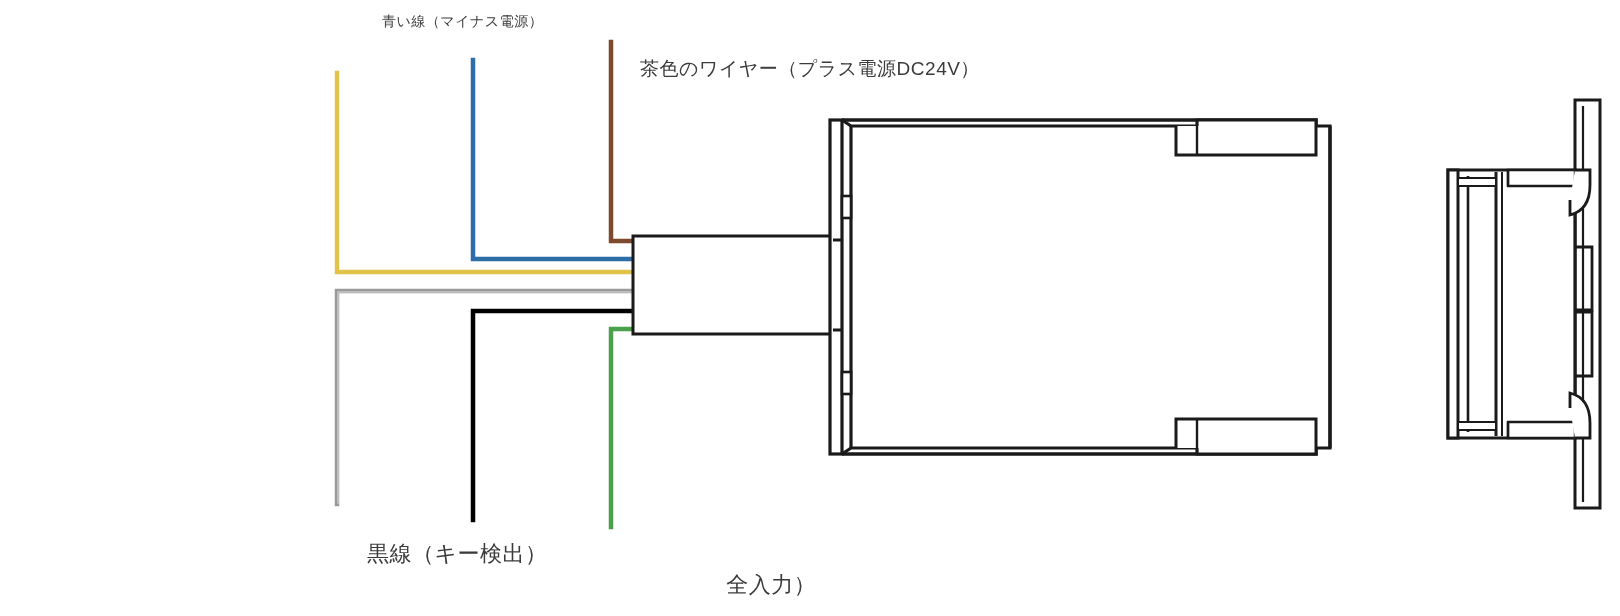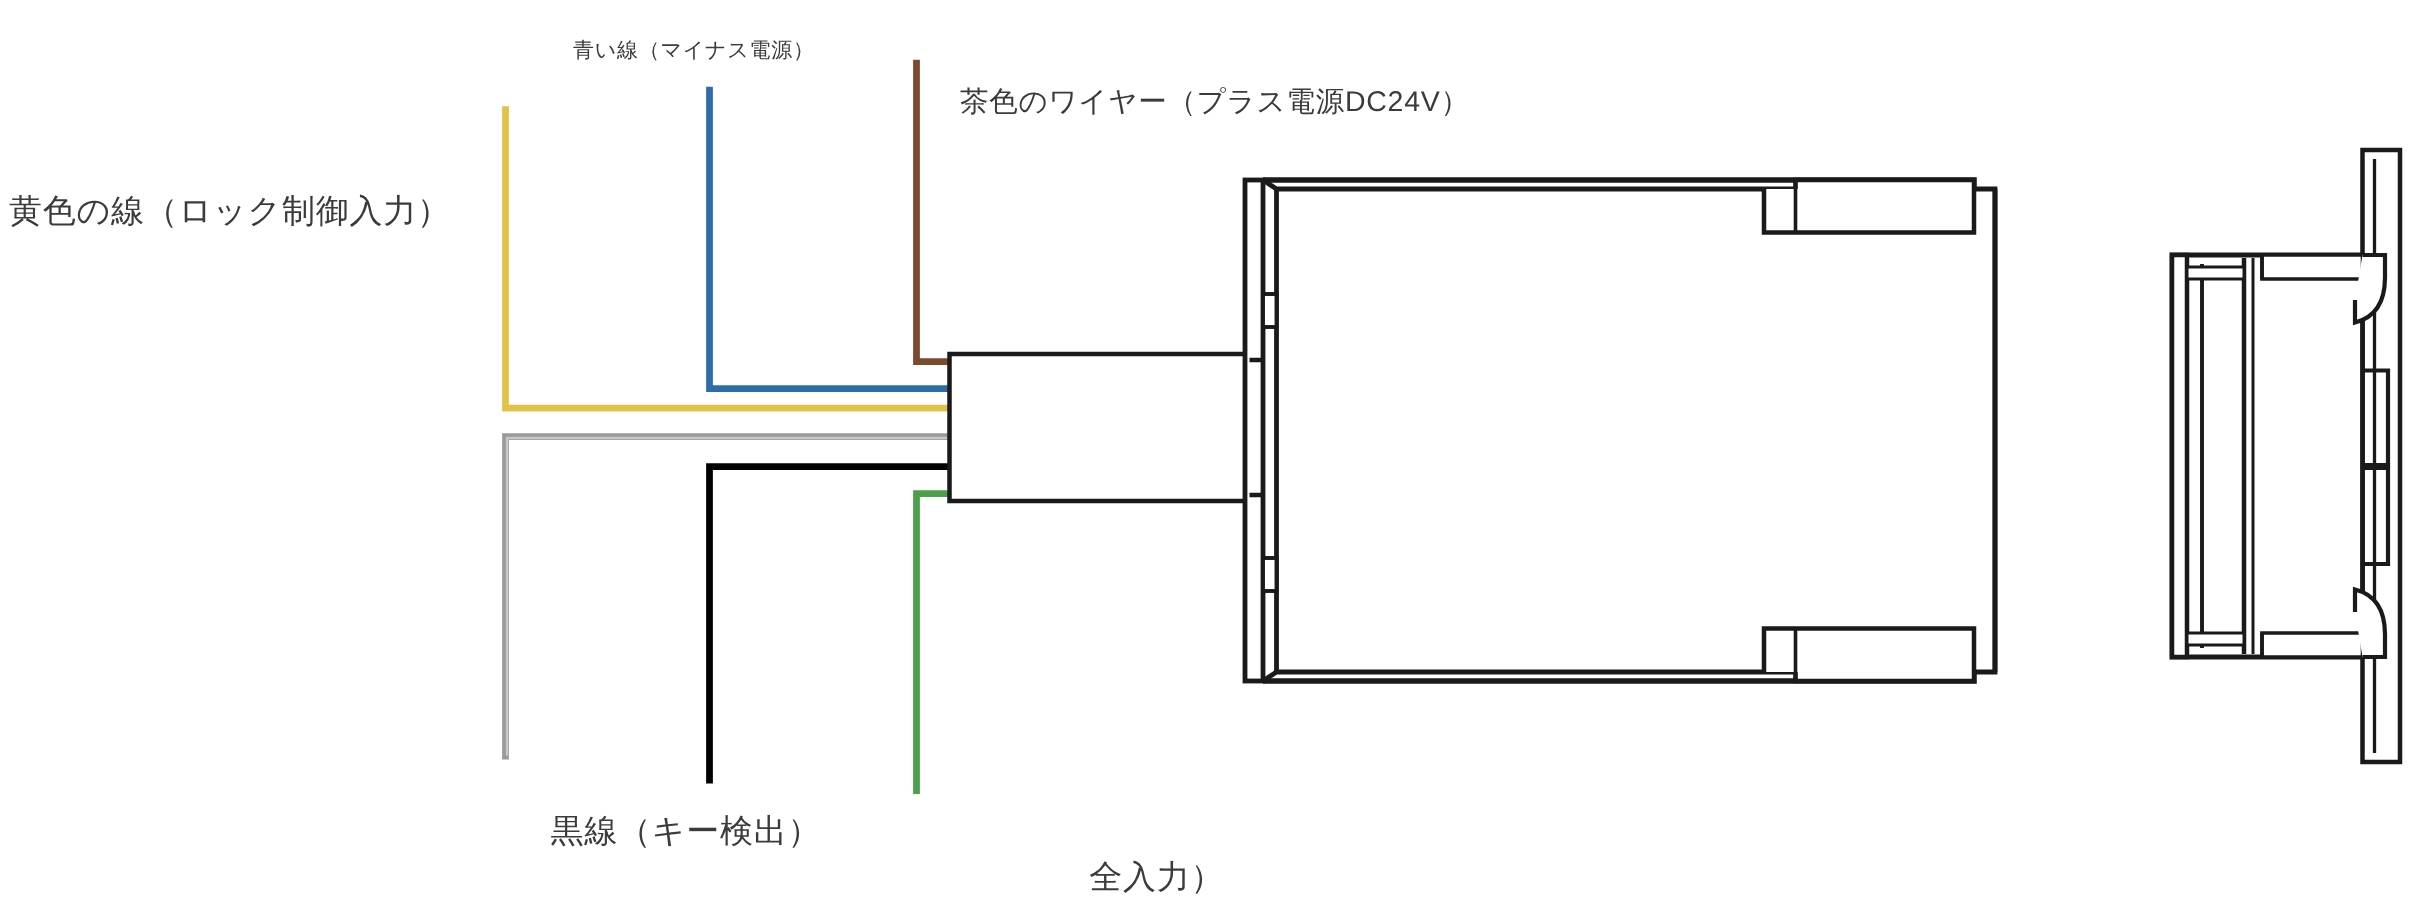--- a/index.html
+++ b/index.html
@@ -106,23 +106,22 @@
 
       <path d="M 1575,170 L 1590,170 L 1590,185 Q 1590,210 1570,215 L 1570,200" fill="#ffffff" stroke="#1a1a1a" stroke-width="2.8"></path>
 
       <path d="M 1575,438 L 1590,438 L 1590,423 Q 1590,398 1570,393 L 1570,408" fill="#ffffff" stroke="#1a1a1a" stroke-width="2.8"></path>
 
       <path d="M 1575,247 L 1592,247 L 1592,310 L 1575,310" fill="none" stroke="#1a1a1a" stroke-width="2.8"></path>
       <path d="M 1575,312 L 1592,312 L 1592,376 L 1575,376" fill="none" stroke="#1a1a1a" stroke-width="2.8"></path>
     </g>
   </svg>
 
-  <div class="lbl lbl-lg" style="left:6px; top:127px;">黄色の線（ロック制御入力）</div>
 
-  <div class="lbl lbl-sm" style="left:382px; top:25px;">青い線（マイナス電源）</div>
+  <div class="lbl lbl-sm" style="left:382px; top:13px;">青い線（マイナス電源）</div>
 
   <div class="lbl lbl-md" style="left:640px; top:57px;">茶色のワイヤー（プラス電源DC24V）</div>
 
 
   <div class="lbl lbl-lg" style="left:367px; top:540px;text-align:center;">黒線（キー検出）</div>
 
   <div class="lbl lbl-lg lbl-center" style="left:622px; top:488px; width:272px;">
     <br>
     <span>全入力）</span>
   </div>

